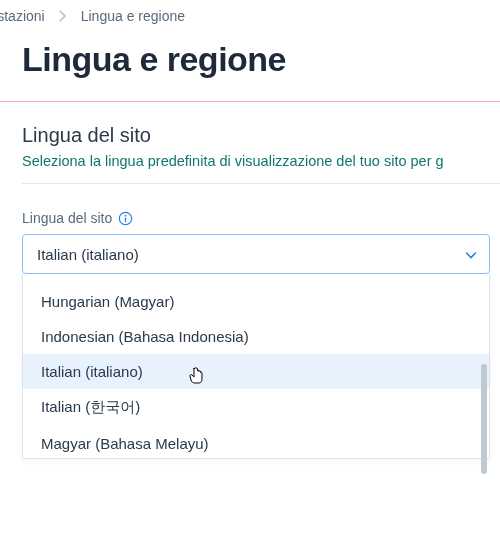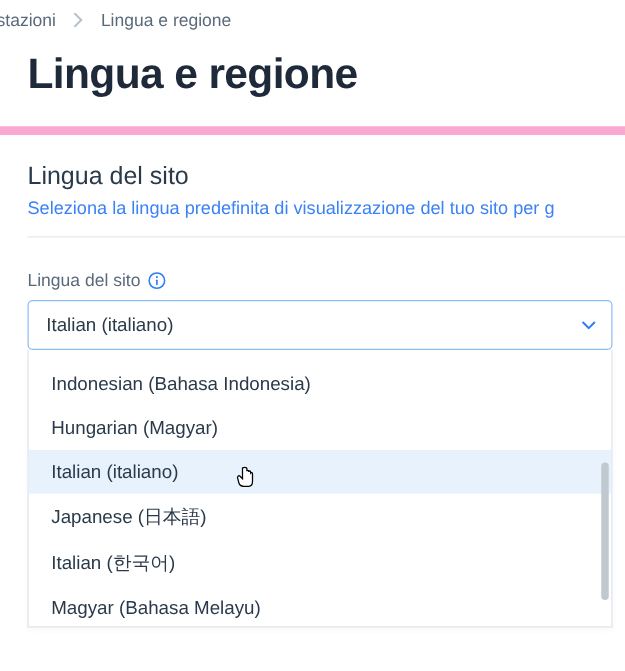--- a/index.html
+++ b/index.html
@@ -23,32 +23,32 @@
   .breadcrumb .crumb { color: #5a6a7a; }
   .breadcrumb .chevron { color: #b7c0ca; display: flex; align-items: center; }
   .page-title {
     font-size: 34px;
     font-weight: 700;
     color: #1e2a3a;
     padding: 8px 0 22px 22px;
     letter-spacing: -0.5px;
   }
   .content {
-    border-top: 7px solid #f9a8d4;
+    border-top: 1px solid #f9a8d4;
     padding: 22px 0 0 22px;
   }
   .section-title {
     font-size: 20px;
     font-weight: 500;
     color: #2a3a4a;
     margin-bottom: 6px;
   }
   .section-desc {
     font-size: 14.5px;
-    color: #3b82f6;
+    color: #0f766e;
     white-space: nowrap;
   }
   .hr { border-top: 1px solid #e4e8ed; margin: 14px 0 26px 0; }
   .field-label-row {
     display: flex;
     align-items: center;
     gap: 6px;
     font-size: 14px;
     color: #5a6a7a;
     margin-bottom: 8px;
@@ -159,31 +159,30 @@
       <svg width="12" height="8" viewBox="0 0 12 8">
           <path d="M1.5 1.5 L6 6 L10.5 1.5" stroke="#2a7ff3" stroke-width="1.6" fill="none" stroke-linecap="round"></path>
         </svg>
     </span>
   </div>
 
   <div class="dropdown">
     <div class="option-partial">
       
     </div>
+    <div class="option">Hungarian (Magyar)</div>
     <div class="option">Indonesian (Bahasa Indonesia)</div>
-    <div class="option">Hungarian (Magyar)</div>
     <div class="option highlight">
       <span>Italian (italiano)</span>
       <span class="pointer">
         <svg width="18" height="20" viewBox="0 0 18 20">
           <path d="M6 3 L6 12 L4 10 C3 9 2 10 2 11 L3 15 C3.5 17 5 18 7 18 L11 18 C13 18 14 16 14 14 L14 8 C14 7 13 7 12.5 7.5 L12.5 6.5 C12.5 5.5 11 5.5 11 6.5 L11 6 C11 5 9.5 5 9.5 6 L9.5 4 C9.5 2.5 6 2.5 6 4 Z" fill="#ffffff" stroke="#000000" stroke-width="1"></path>
         </svg>
       </span>
     </div>
-    <div class="option">Japanese (日本語)</div>
     <div class="option">Italian (한국어)</div>
     <div class="option last">Magyar (Bahasa Melayu)</div>
 
     <div class="scrollbar-track">
       <div class="scrollbar-thumb"></div>
     </div>
   </div>
 </div>
 
 </body></html>

